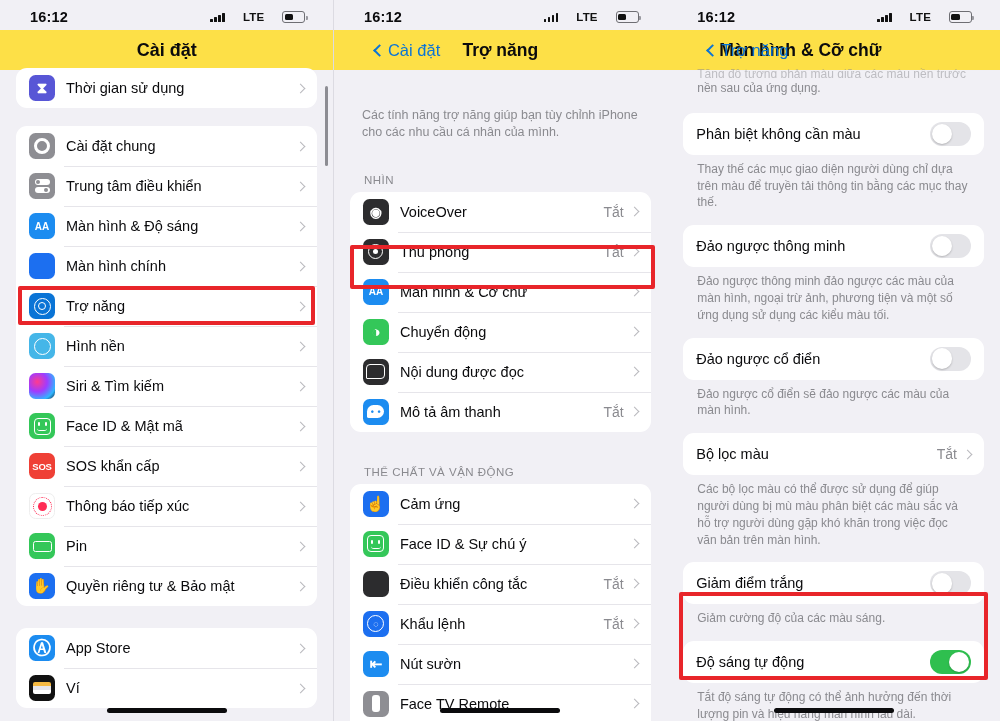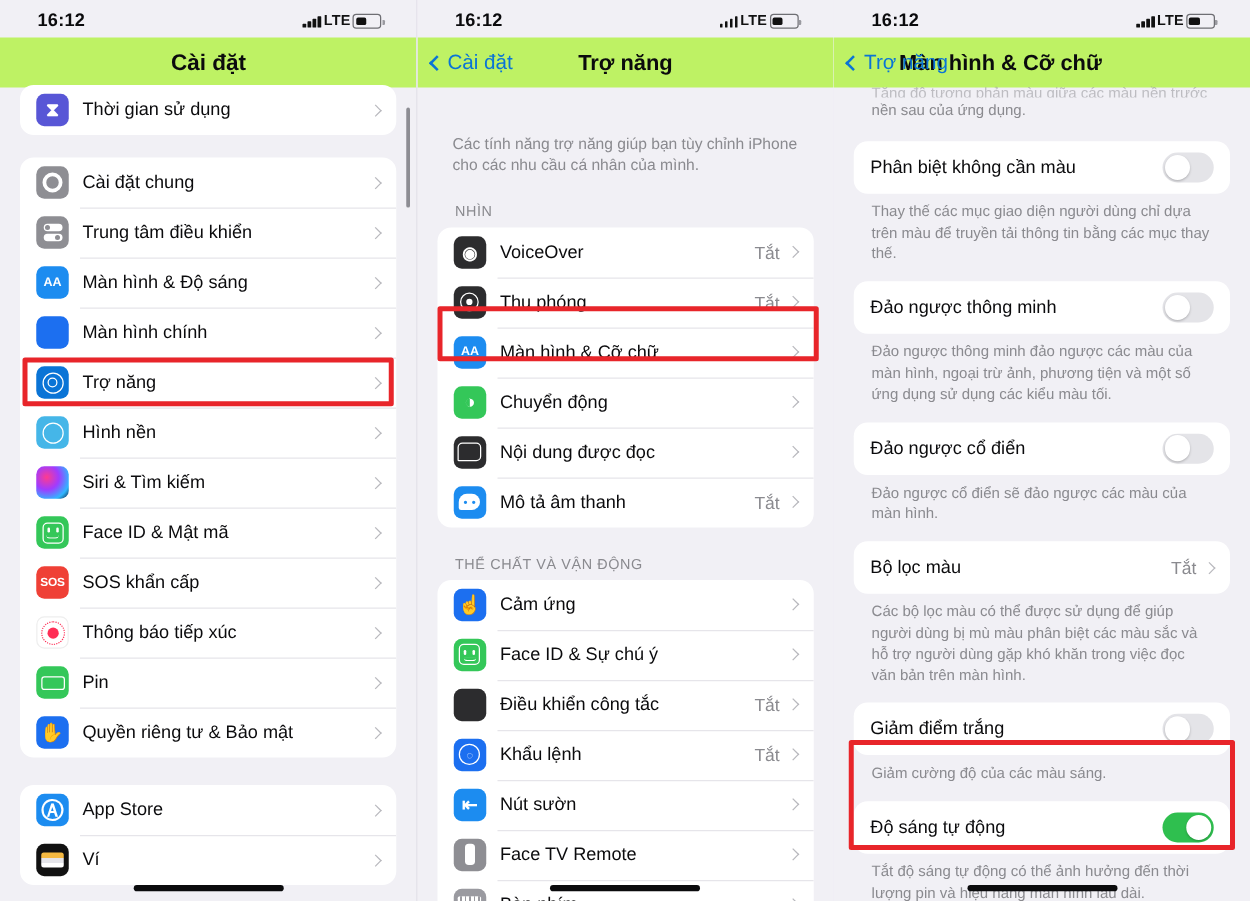--- a/index.html
+++ b/index.html
@@ -20,21 +20,21 @@
 
   
   .statusbar {
     height: 30px;
     display: flex; align-items: center;
     justify-content: space-between;
     padding: 4px 28px 0 30px;
     background: #f1f0f5;
   }
   .sb-time { font-size: 14.5px; font-weight: bold; color: #0b0b0d; letter-spacing: .2px; }
-  .sb-right { display: flex; align-items: center; gap: 2px; }
+  .sb-right { display: flex; align-items: center; gap: 18px; }
   .sig { display: flex; align-items: flex-end; gap: 1.5px; height: 10px; }
   .sig i { display: block; width: 2.5px; background: #111; border-radius: .5px; }
   .sig i:nth-child(1) { height: 3.5px; }
   .sig i:nth-child(2) { height: 5.5px; }
   .sig i:nth-child(3) { height: 7.5px; }
   .sig i:nth-child(4) { height: 9.5px; }
   .lte { font-size: 11.5px; font-weight: bold; color: #111; letter-spacing: .2px; }
   .batt {
     width: 23px; height: 11.5px; border: 1.3px solid #6e6e73;
     border-radius: 3px; position: relative; display: flex; align-items: center;
@@ -43,21 +43,22 @@
   .batt::after {
     content: ""; position: absolute; right: -3.2px; top: 3.4px;
     width: 1.8px; height: 4px; background: #9a9aa0; border-radius: 0 1px 1px 0;
   }
   .batt b { display: block; height: 100%; background: #111; border-radius: 1.5px; }
 
   
   .navbar {
     height: 40px; position: relative;
     display: flex; align-items: center;
-    background: #bef264;
+    background: #fde047;
+    padding-left: 30px;
   }
   .nav-title {
     position: absolute; left: 0; right: 0; text-align: center;
     font-size: 17.5px; font-weight: bold; color: #0b0b0d;
   }
   .p1 .nav-title { font-size: 18px; }
   .nav-back {
     display: flex; align-items: center; gap: 3px;
     margin-left: 11px; color: #0a74d6; position: relative; z-index: 3;
   }
@@ -98,20 +99,21 @@
   .val { font-size: 14px; color: #8a8a8f; margin-right: 7px; }
   .dis { font-size: 14.5px; color: #0b0b0d; flex: 1; }
   .chev-r {
     width: 7px; height: 7px; border-top: 1.7px solid #b8b8bd;
     border-right: 1.7px solid #b8b8bd; transform: rotate(45deg);
     flex: 0 0 7px;
   }
   .sect-hdr {
     font-size: 11.5px; color: #8a8a8f; letter-spacing: .5px;
     padding: 0 0 6px 30px;
+    margin-top: 10px;
   }
   .blurb {
     font-size: 12.5px; color: #8a8a8f; line-height: 1.38;
     padding: 0 28px;
   }
   .foot {
     font-size: 12px; color: #8a8a8f; line-height: 1.4;
     padding: 6px 30px 0 30px;
   }
 

